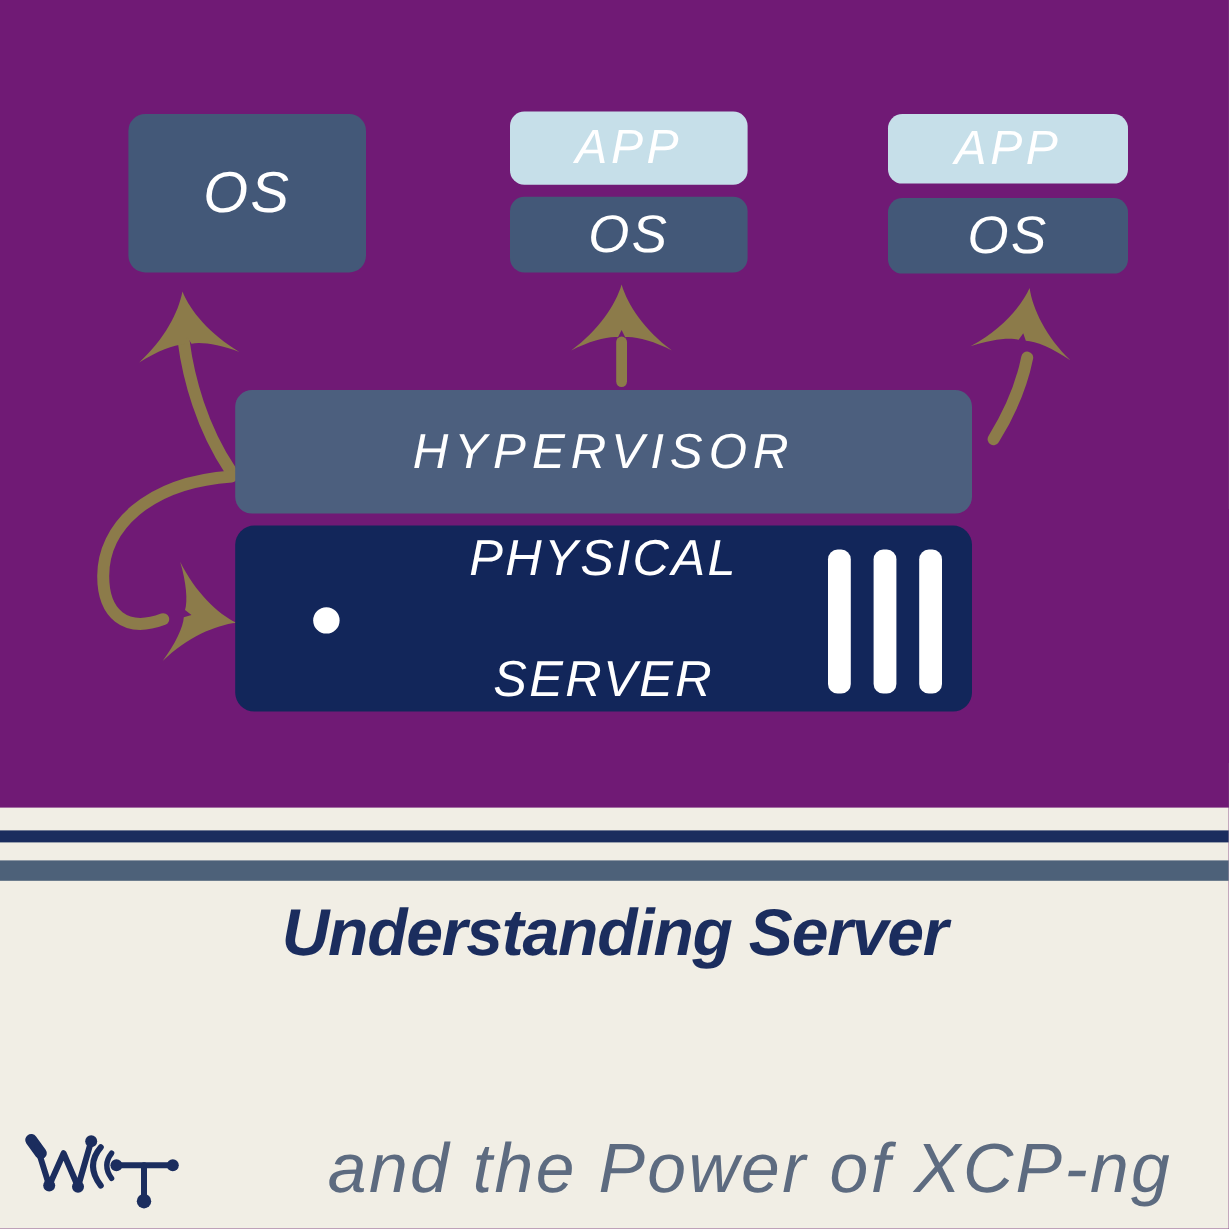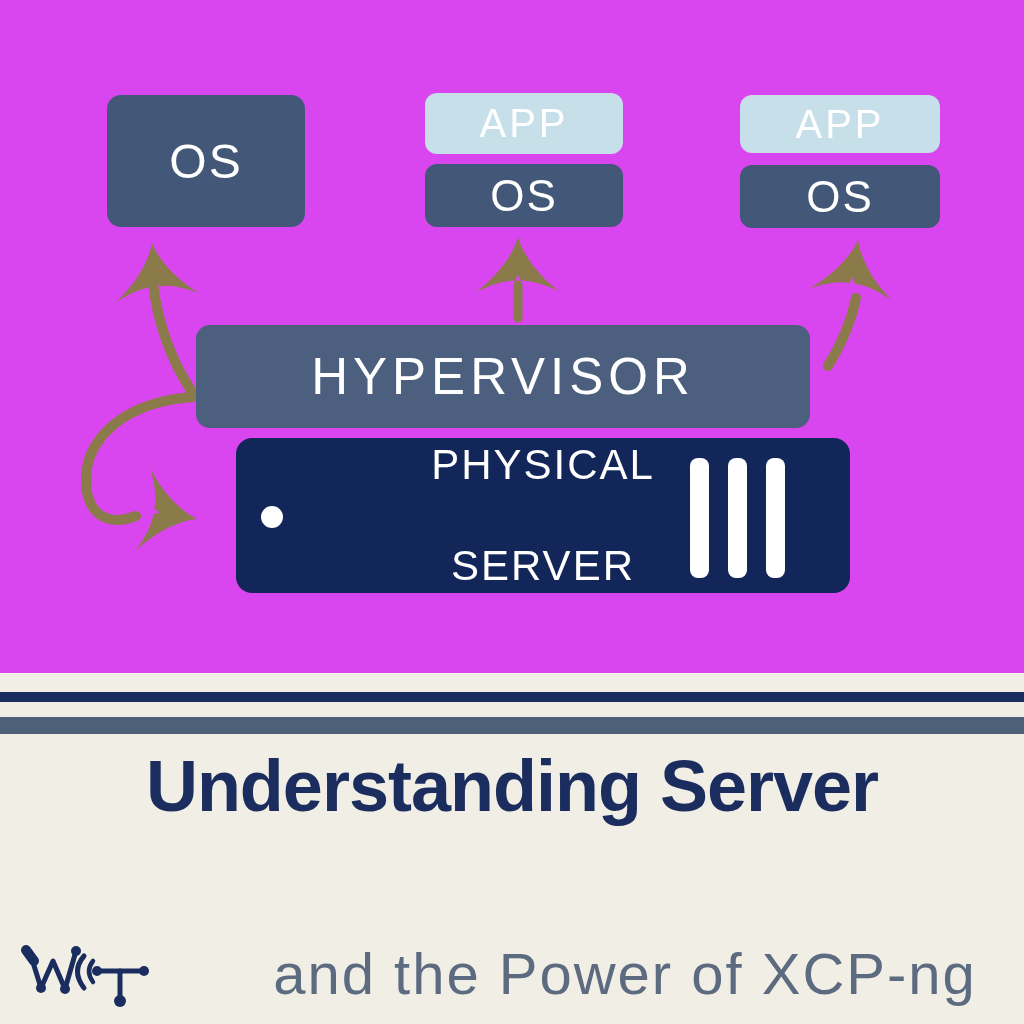--- a/index.html
+++ b/index.html
@@ -1,19 +1,19 @@
 <!DOCTYPE html>
 <html style="--os_box: #435878; --app_box: #c6dfe9; --hypervisor_box: #4c5f7e; --physical_box: #12265a; --arrow: #8c7b4a; --navy: #1b2d5e; --slate_stripe: #4d6179; --cream: #f1eee5; --subtitle: #5d6b80;"><head>
 <meta charset="utf-8">
 <style>
   html,body{margin:0;padding:0;}
   body{font-family:"Liberation Sans", sans-serif; background:#888;}
   .canvas{
     position:relative; width:1024px; height:1024px; margin:0 auto;
-    background:#d946ef; overflow:hidden;
+    background:#701a75; overflow:hidden;font-style:italic;
   }
   
   .box{
     position:absolute; display:flex; align-items:center; justify-content:center;
     color:#ffffff; z-index:3;
   }
   .box span{display:block;}
   .os-left{
     left:107px; top:95px; width:198px; height:132px; border-radius:14px;
     background:var(--os_box,#435878); font-size:48px; letter-spacing:2px;
@@ -29,26 +29,26 @@
   .app-right{
     left:740px; top:95px; width:200px; height:58px; border-radius:12px;
     background:var(--app_box,#c6dfe9); font-size:40px; letter-spacing:3px; color:#ffffff;
   }
   .os-right{
     left:740px; top:165px; width:200px; height:63px; border-radius:12px;
     background:var(--os_box,#435878); font-size:44px; letter-spacing:2px;
   }
   .hypervisor{
     left:196px; top:325px; width:614px; height:103px; border-radius:14px;
-    background:var(--hypervisor_box,#4c5f7e); font-size:51px; letter-spacing:5px;
+    background:var(--hypervisor_box,#4c5f7e); font-size:41px; letter-spacing:5px;
   }
   .physical{
     left:196px; top:438px; width:614px; height:155px; border-radius:16px;
     background:var(--physical_box,#12265a);
-    font-size:42px; letter-spacing:2px; line-height:1.2; text-align:center;margin-left:40px;
+    font-size:42px; letter-spacing:2px; line-height:1.2; text-align:center;
   }
   .physical .label2{}
   .srv-dot{
     position:absolute; left:261px; top:506px; width:22px; height:22px;
     border-radius:50%; background:#ffffff; z-index:4;
   }
   .srv-bar{
     position:absolute; top:458px; width:19px; height:120px; border-radius:8px;
     background:#ffffff; z-index:4;
   }
@@ -63,21 +63,21 @@
   .footer{
     position:absolute; left:0; top:673px; width:1024px; height:351px;
     background:var(--cream,#f1eee5); z-index:1;
   }
   .stripe{position:absolute; left:0; width:1024px;}
   .stripe.navy{top:19px; height:10px; background:var(--navy,#1b2d5e);}
   .stripe.slate{top:44px; height:17px; background:var(--slate_stripe,#4d6179);}
   .title{
     position:absolute; top:74px; left:0; right:0;
     text-align:center;
-    color:var(--navy,#1b2d5e); font-weight:700; font-size:72px; line-height:1.11;
+    color:var(--navy,#1b2d5e); font-weight:700; font-size:55px; line-height:1.11;
     letter-spacing:-1px;
   }
   .subtitle{
     position:absolute; top:267px; left:0; right:2px;
     padding-left:228px; text-align:center;
     color:var(--subtitle,#5d6b80); font-size:58px; letter-spacing:2px; font-weight:400;
   }
 </style>
 </head>
 <body>

